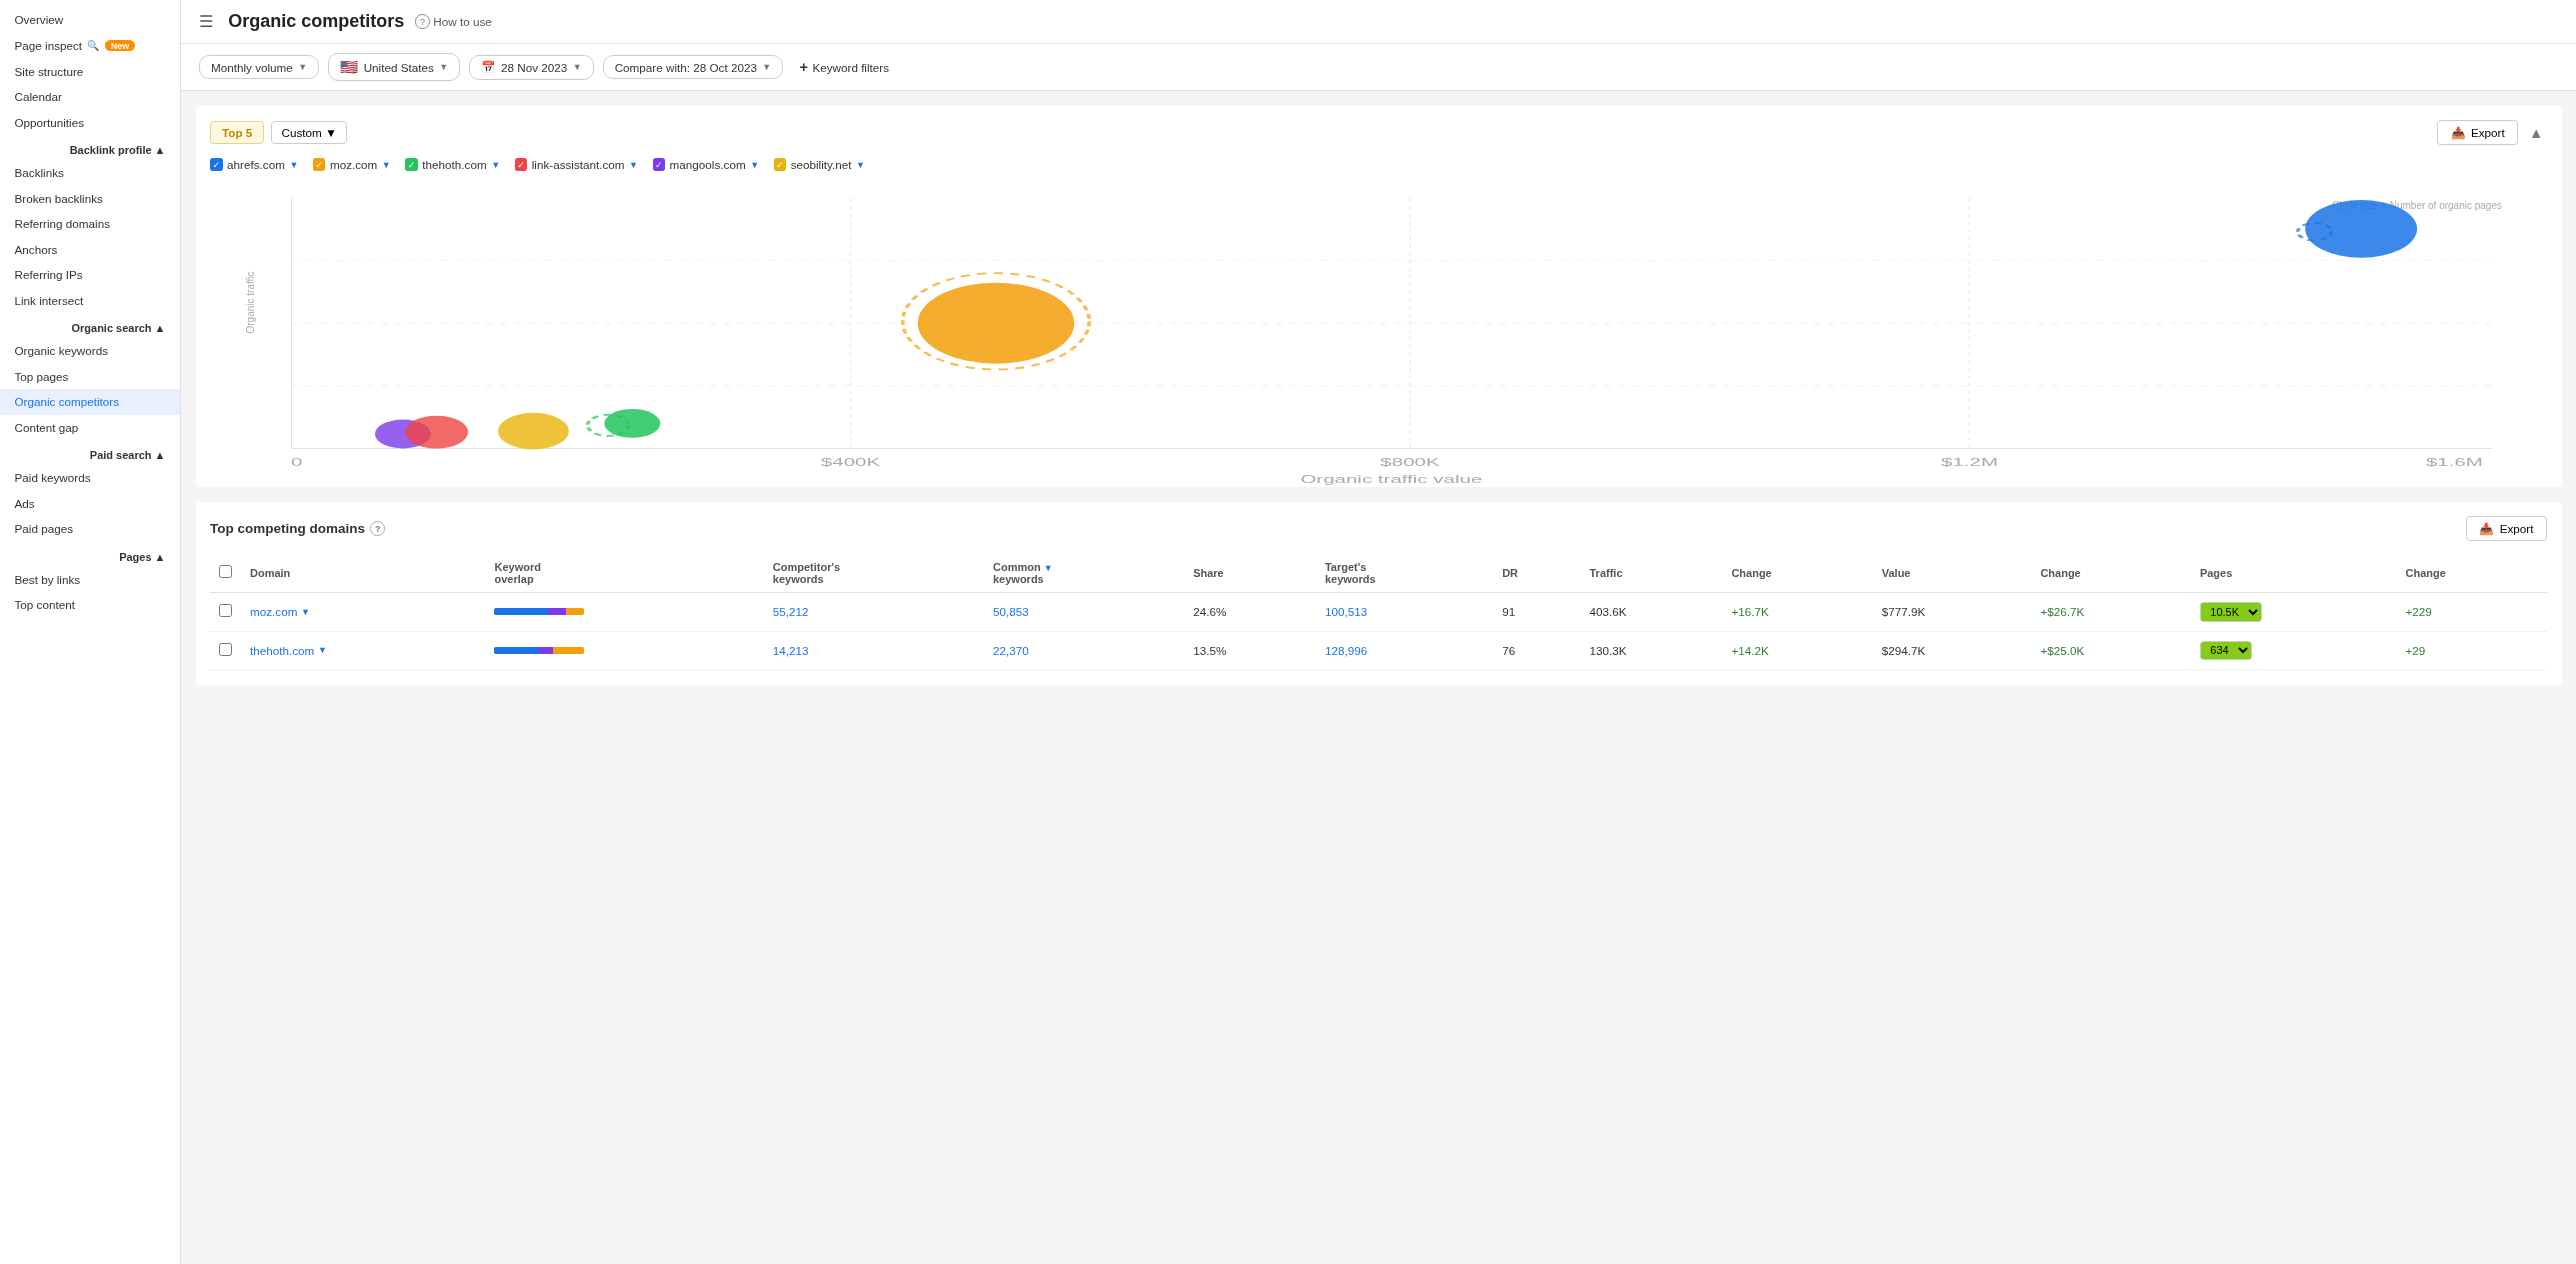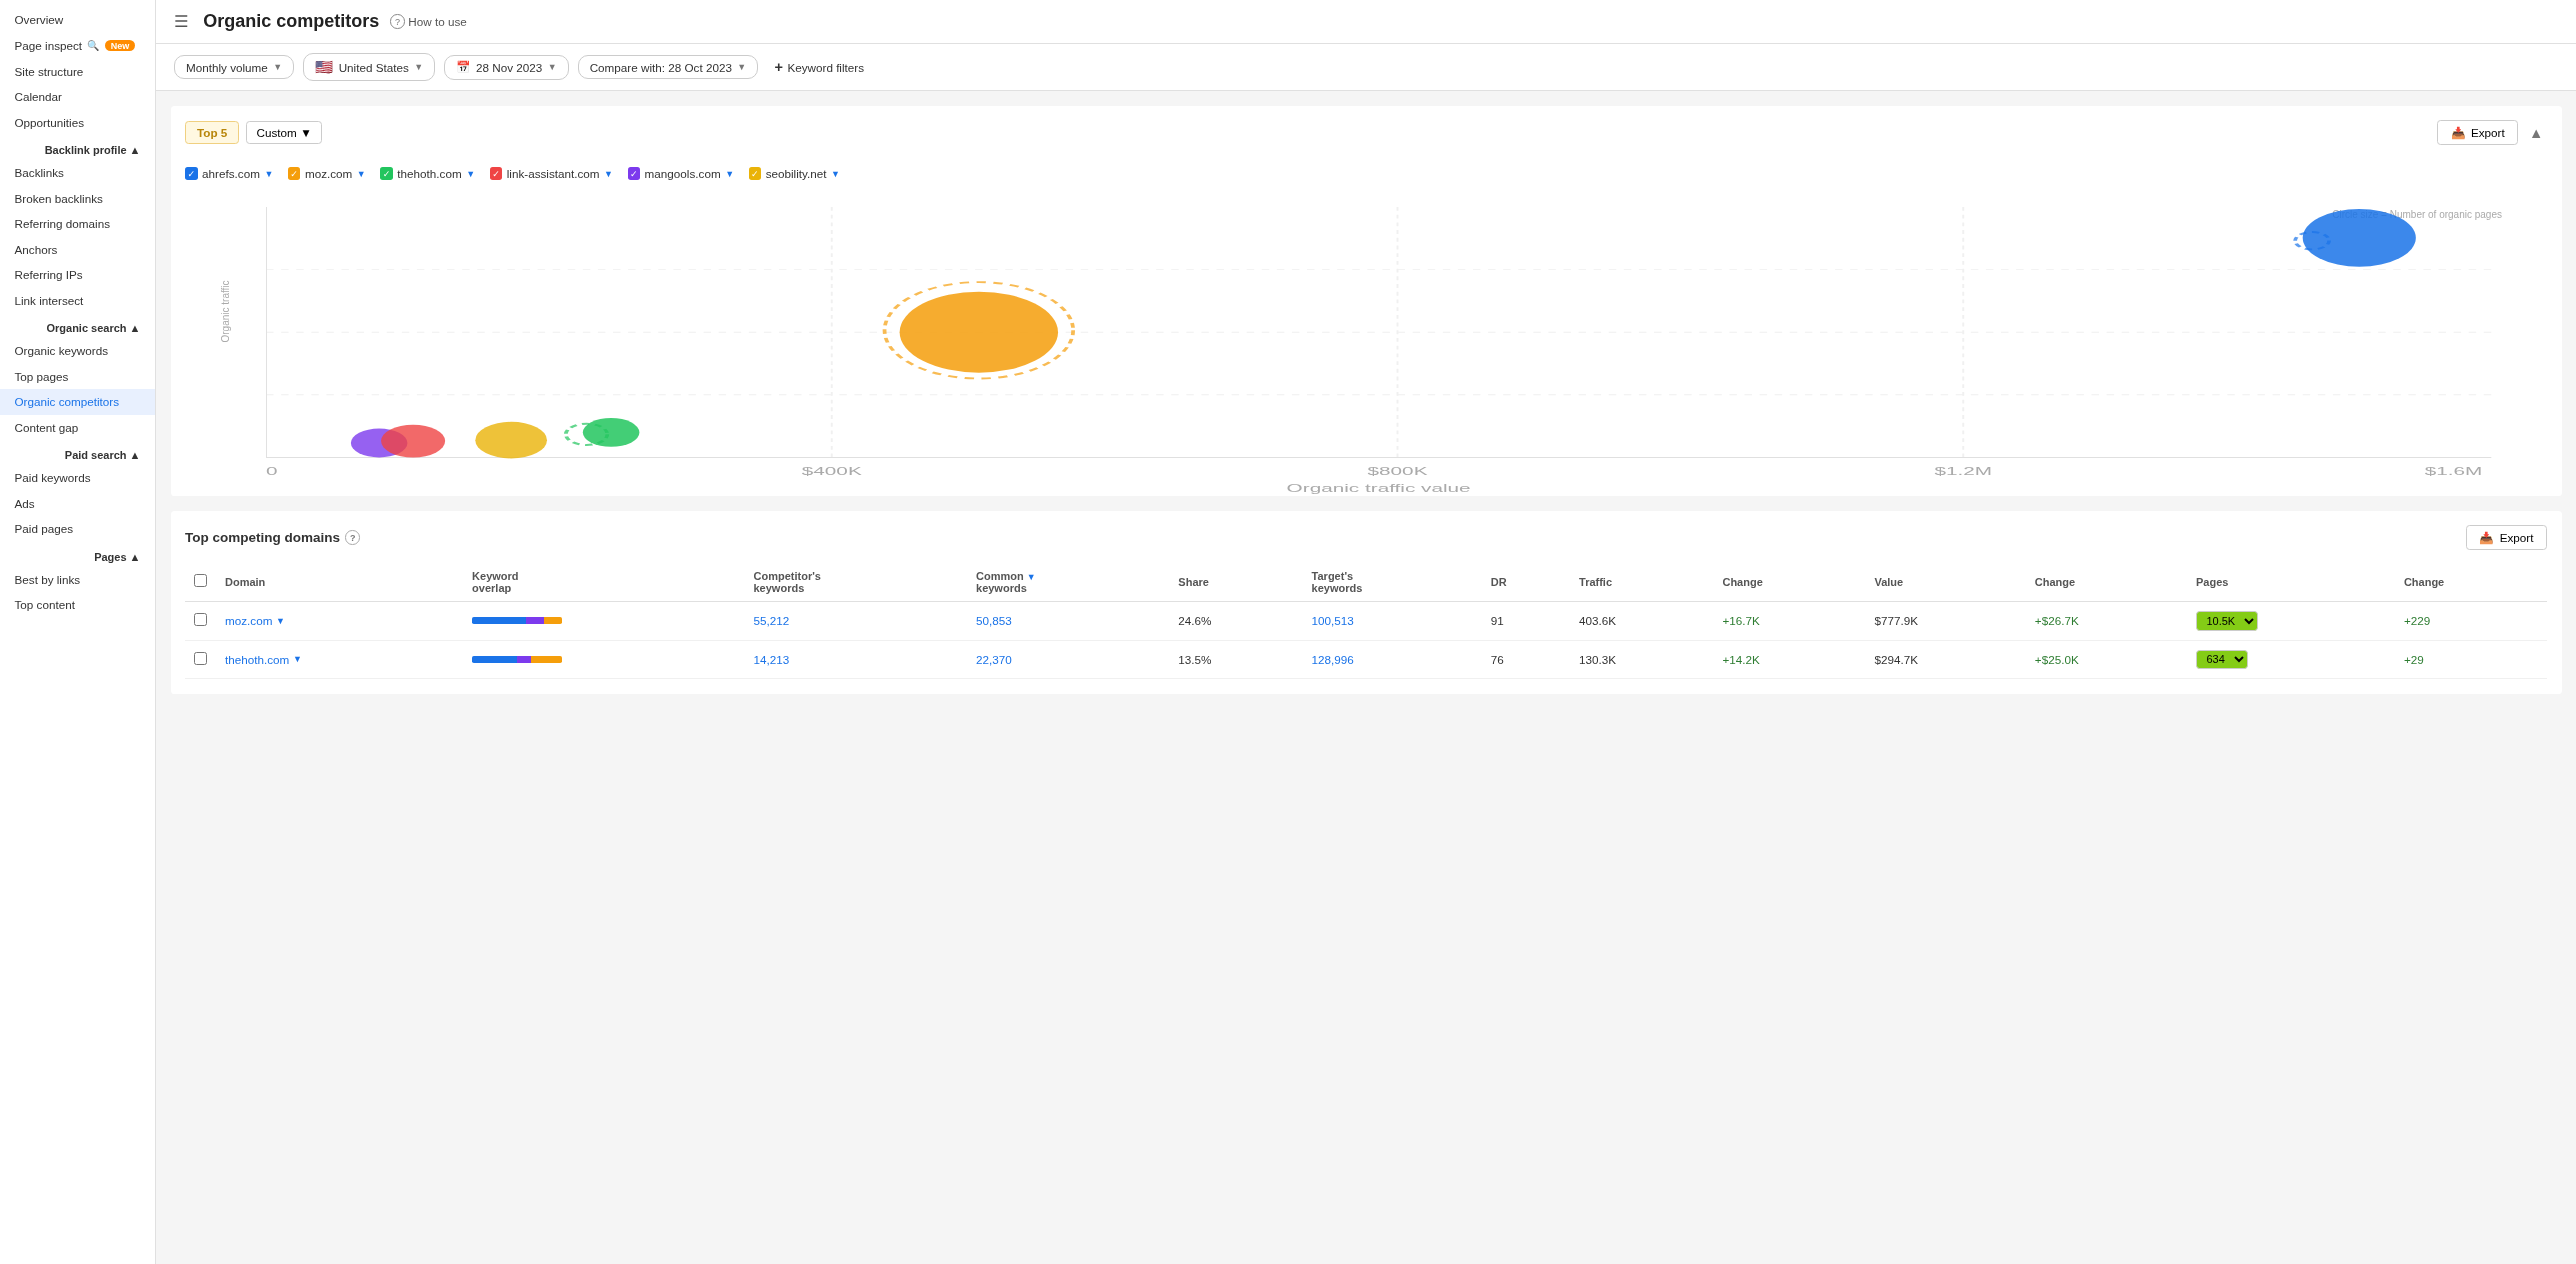--- a/index.html
+++ b/index.html
@@ -1,19 +1,19 @@
 <!DOCTYPE html>
 <html style="font-size:14.5px"><head>
   <meta charset="utf-8">
   <style>
     * { box-sizing: border-box; margin: 0; padding: 0; }
     body { font-family: -apple-system, BlinkMacSystemFont, 'Segoe UI', sans-serif; font-size: 11.7px; background: #f5f5f5; color: #333; display: flex; height: 100vh; overflow: hidden; }
 
     
-    .sidebar { width: 156px; background: #fff; border-right: 0.9px solid #e0e0e0; overflow-y: auto; flex-shrink: 0; padding: 7.2px 0; }
+    .sidebar { width: 181px; background: #fff; border-right: 0.9px solid #e0e0e0; overflow-y: auto; flex-shrink: 0; padding: 7.2px 0; }
     .sidebar-item { padding: 6.3px 14.5px; cursor: pointer; color: #333; font-size: 11.7px; display: flex; align-items: center; gap: 5.4px; }
     .sidebar-item.active { background: #e8f0fe; color: #1a73e8; font-weight: 500; }
     .sidebar-section-header { padding: 9px 14.5px 3.6px; font-weight: 700; font-size: 11px; color: #333; text-align: right; }
     .sidebar-badge { background: #ff8c00; color: #fff; font-size: 9px; padding: 0.9px 5.4px; border-radius: 9px; font-weight: 600; }
 
     
     .main { flex: 1; overflow-y: auto; background: #f5f5f5; }
 
     
     .topbar { background: #fff; padding: 11px 18px; display: flex; align-items: center; gap: 11px; border-bottom: 0.9px solid #e0e0e0; }
@@ -24,21 +24,21 @@
     
     .filter-bar { background: #fff; padding: 9px 18px; display: flex; align-items: center; gap: 9px; border-bottom: 0.9px solid #e0e0e0; }
     .filter-btn { display: flex; align-items: center; gap: 5.4px; padding: 4.5px 11px; border: 0.9px solid #ccc; border-radius: 10px; background: #fff; cursor: pointer; font-size: 11.7px; color: #333; white-space: nowrap; }
     .filter-btn .caret { font-size: 9px; color: #777; }
     .flag { font-size: 14.5px; }
     .keyword-filters { display: flex; align-items: center; gap: 4.5px; color: #333; cursor: pointer; font-size: 11.7px; margin-left: 7.2px; }
     .plus-icon { font-weight: bold; font-size: 14.5px; }
 
     
     .chart-section { background: #fff; margin: 14.5px; border-radius: 3.6px; padding: 14.5px; }
-    .chart-top { display: flex; align-items: center; justify-content: space-between; margin-bottom: 22px; }
+    .chart-top { display: flex; align-items: center; justify-content: space-between; margin-bottom: 13px; }
     .chart-top-left { display: flex; align-items: center; gap: 7.2px; }
     .top5-btn { background: #fff8e1; border: 0.9px solid #f0d080; color: #b8860b; padding: 3.6px 11px; border-radius: 3.6px; font-size: 11.7px; font-weight: 600; cursor: pointer; }
     .custom-btn { display: flex; align-items: center; gap: 3.6px; padding: 3.6px 9px; border: 0.9px solid #ccc; border-radius: 3.6px; background: #fff; cursor: pointer; font-size: 11.7px; }
     .export-btn { display: flex; align-items: center; gap: 5.4px; padding: 4.5px 12.6px; border: 0.9px solid #ccc; border-radius: 3.6px; background: #fff; cursor: pointer; font-size: 11.7px; }
     .collapse-btn { background: none; border: none; cursor: pointer; font-size: 14.5px; color: #777; padding: 3.6px; }
 
     
     .competitors { display: flex; align-items: center; gap: 14.5px; margin-bottom: 12.6px; flex-wrap: wrap; }
     .competitor { display: flex; align-items: center; gap: 4.5px; cursor: pointer; font-size: 11.7px; }
     .check-box { width: 12.6px; height: 12.6px; border-radius: 2.7px; display: flex; align-items: center; justify-content: center; color: #fff; font-size: 9px; flex-shrink: 0; }

